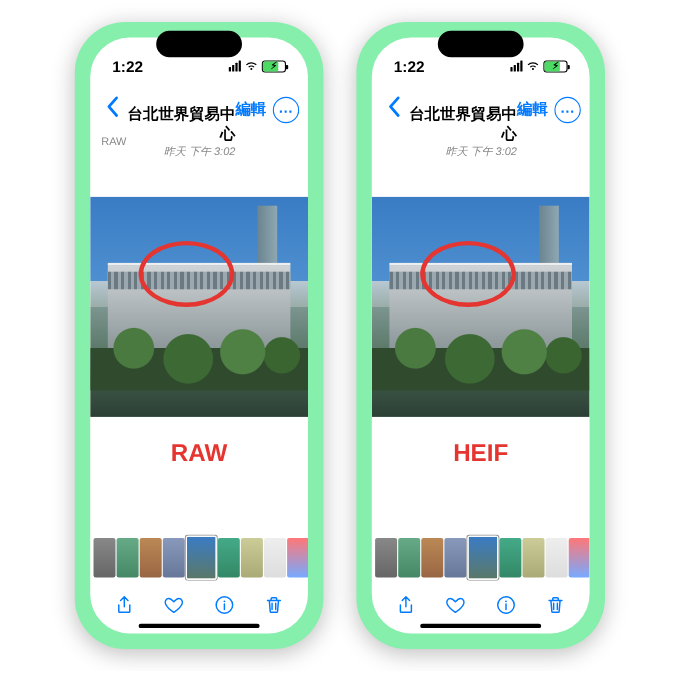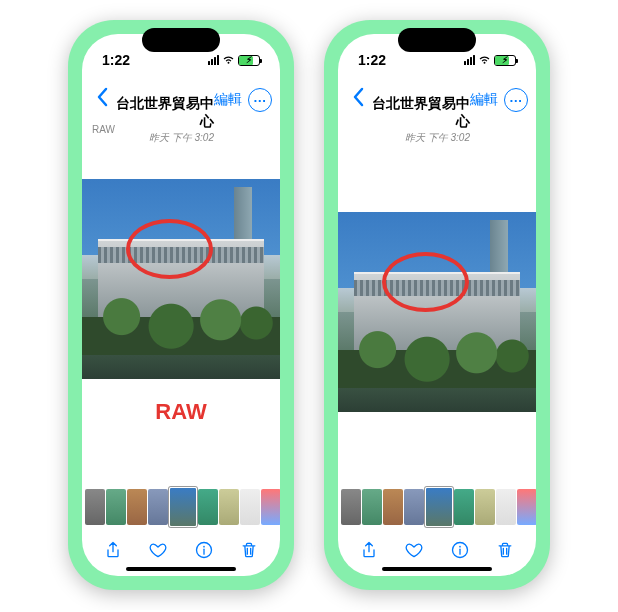--- a/index.html
+++ b/index.html
@@ -66,21 +66,21 @@
       display: flex;
       align-items: center;
       justify-content: space-between;
       padding: 0 8px;
     }
     .nav-back { color: #007aff; font-size: 22px; padding: 4px 6px; cursor: pointer; }
     .nav-title-wrap { text-align: right; flex: 1; margin-top: 40px; }
     .nav-title { font-size: 14px; font-weight: 600; color: #000; }
     .nav-subtitle { font-size: 10px; color: #888; font-style: italic; }
     .nav-right { display: flex; align-items: center; gap: 6px; }
-    .edit-btn { color: #007aff; font-size: 14px; font-weight: 400; cursor: pointer; }
+    .edit-btn { color: #007aff; font-size: 14px; font-weight: 700; cursor: pointer; }
     .more-btn { width: 24px; height: 24px; border: 1.5px solid #007aff; border-radius: 50%; color: #007aff; display: flex; align-items: center; justify-content: center; font-size: 13px; cursor: pointer; font-weight:700; letter-spacing:0.5px; }
     .raw-badge { font-size: 10px; color: #888; padding: 2px 10px; height: 16px; }
     .photo-area {
       flex: 1;
       display: flex;
       flex-direction: column;
       justify-content: center;
     }
     .photo {
       width: 100%;
@@ -302,20 +302,21 @@
       </div>
     </div>
     <div class="raw-badge"></div>
     <div class="photo-area">
       <div class="photo">
         <div class="tower"></div>
         <div class="building"></div>
         <div class="greenery"></div>
         <div class="red-circle"></div>
       </div>
+      <div class="format-label">HEIF</div>
     </div>
     <div class="thumb-strip">
       <div class="thumb t1"></div>
       <div class="thumb t2"></div>
       <div class="thumb t3"></div>
       <div class="thumb t4"></div>
       <div class="thumb t5 current"></div>
       <div class="thumb t6"></div>
       <div class="thumb t7"></div>
       <div class="thumb t8"></div>

